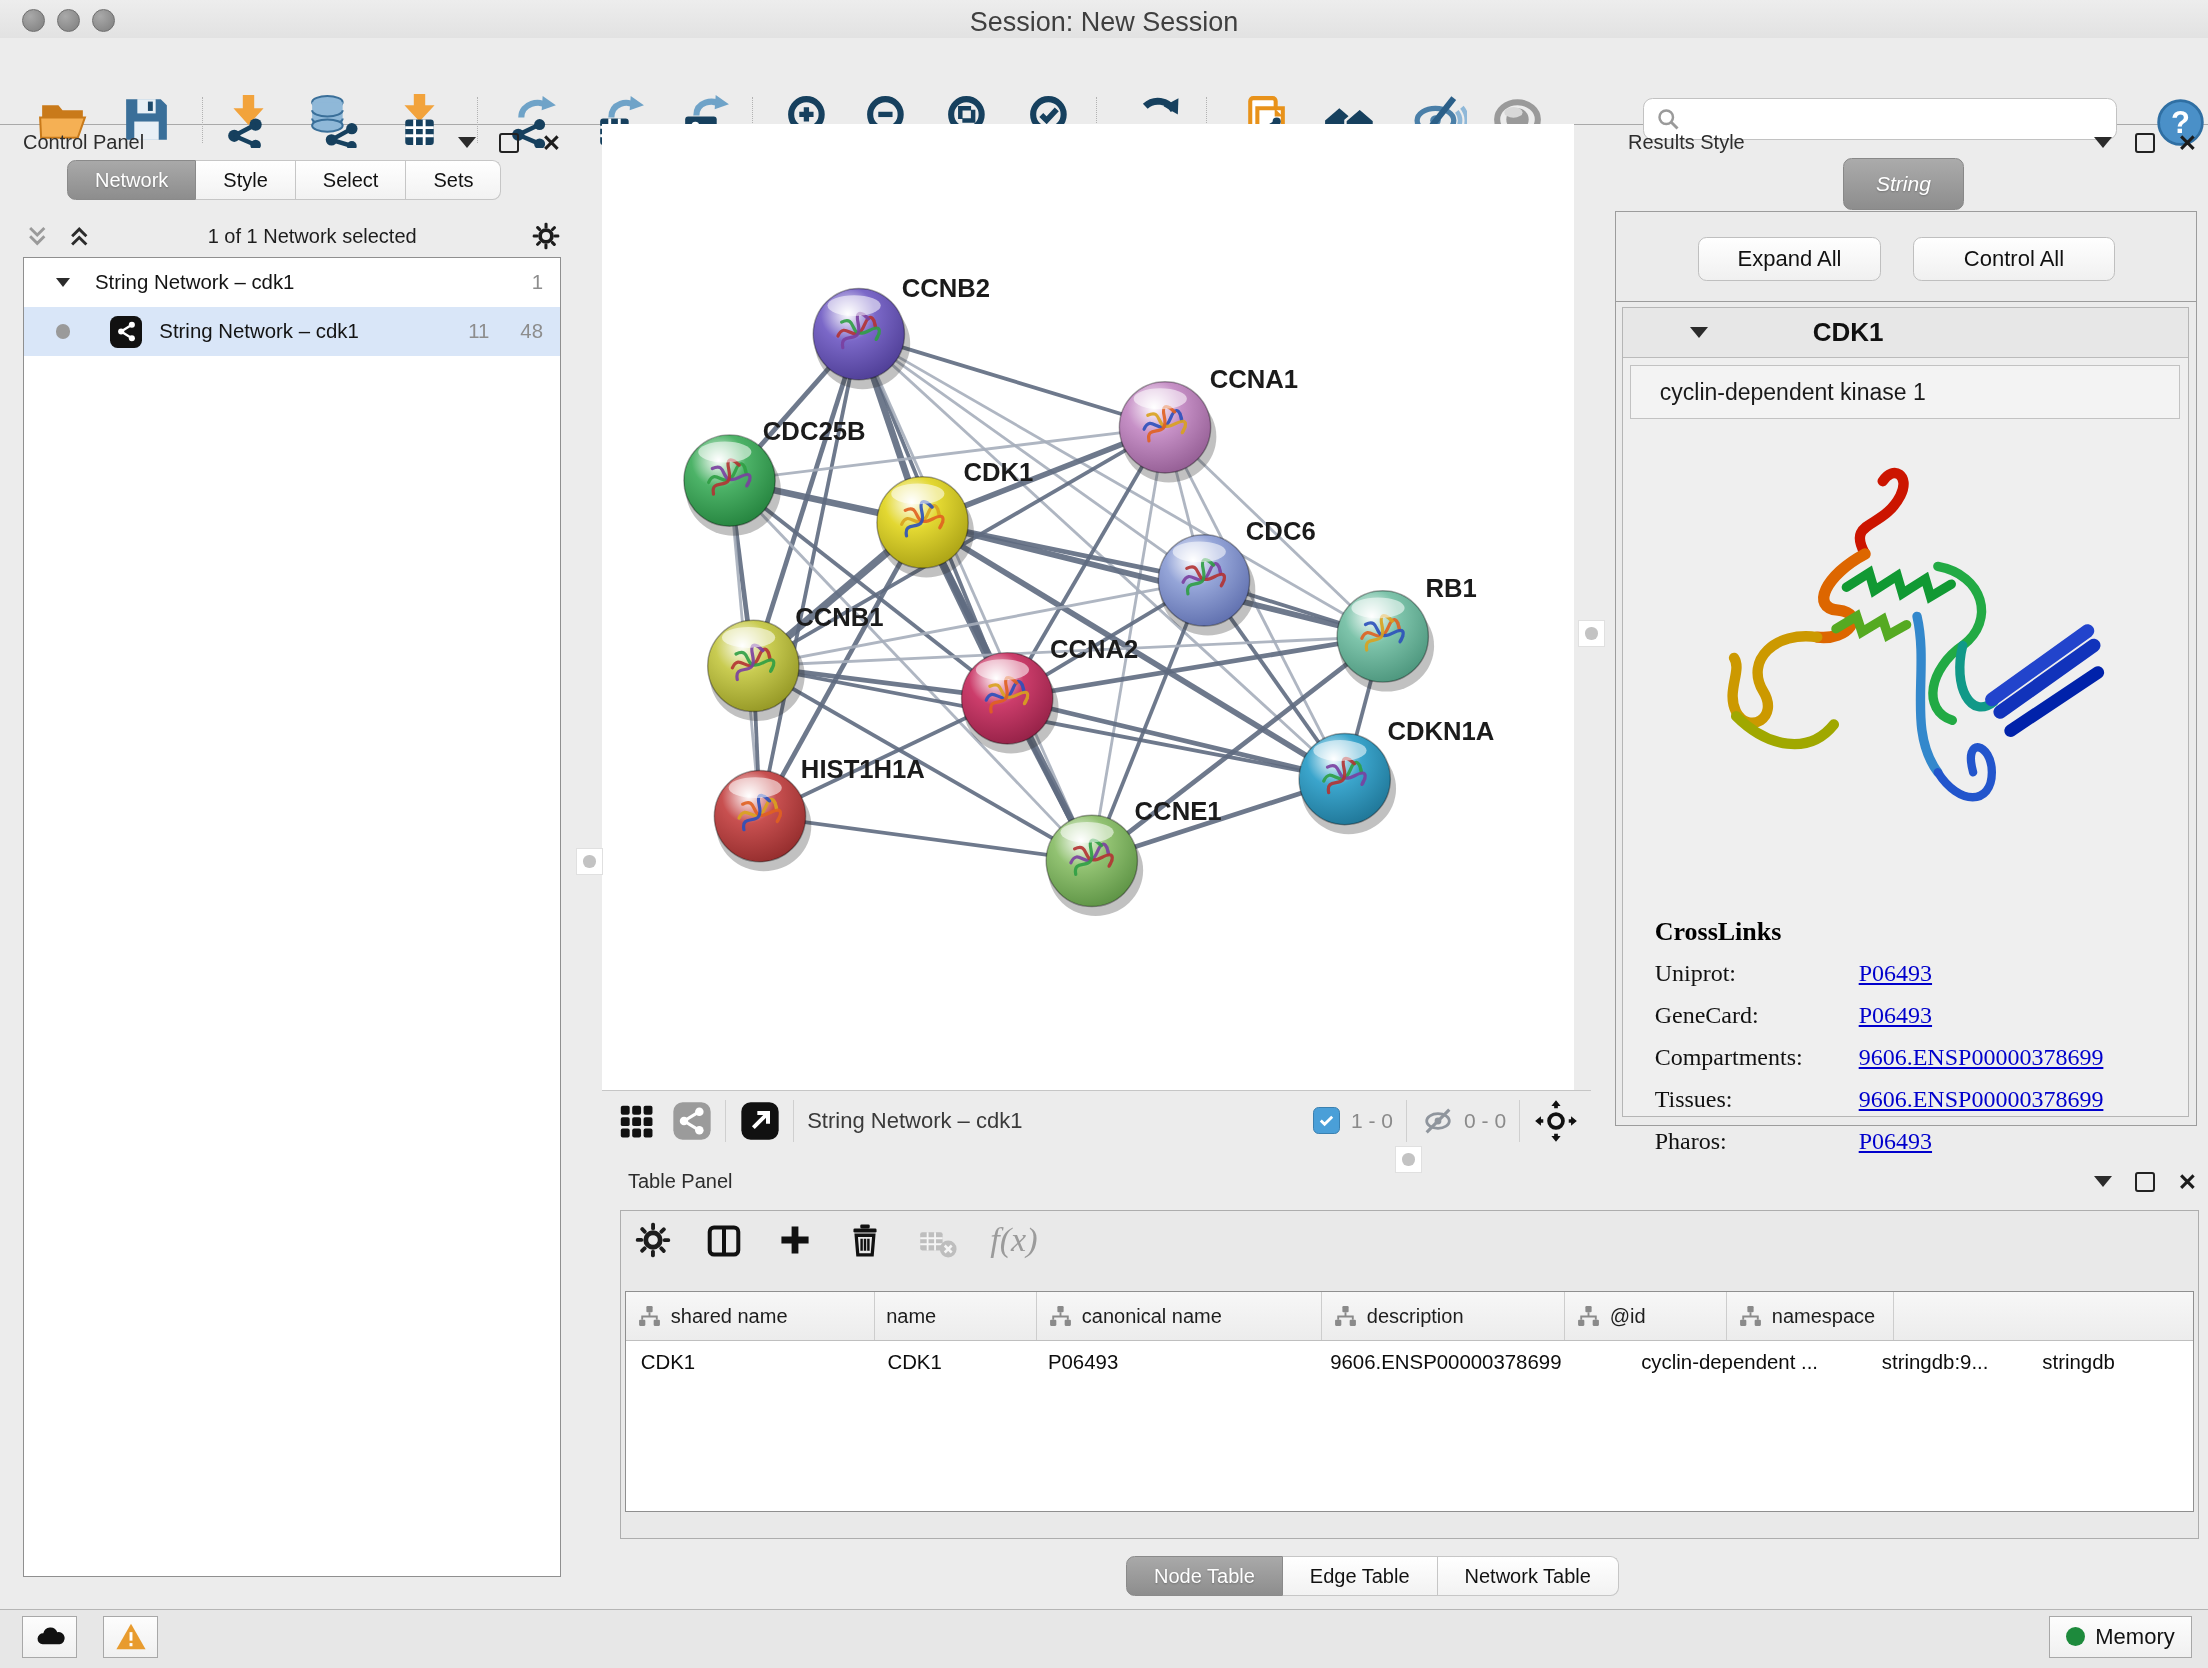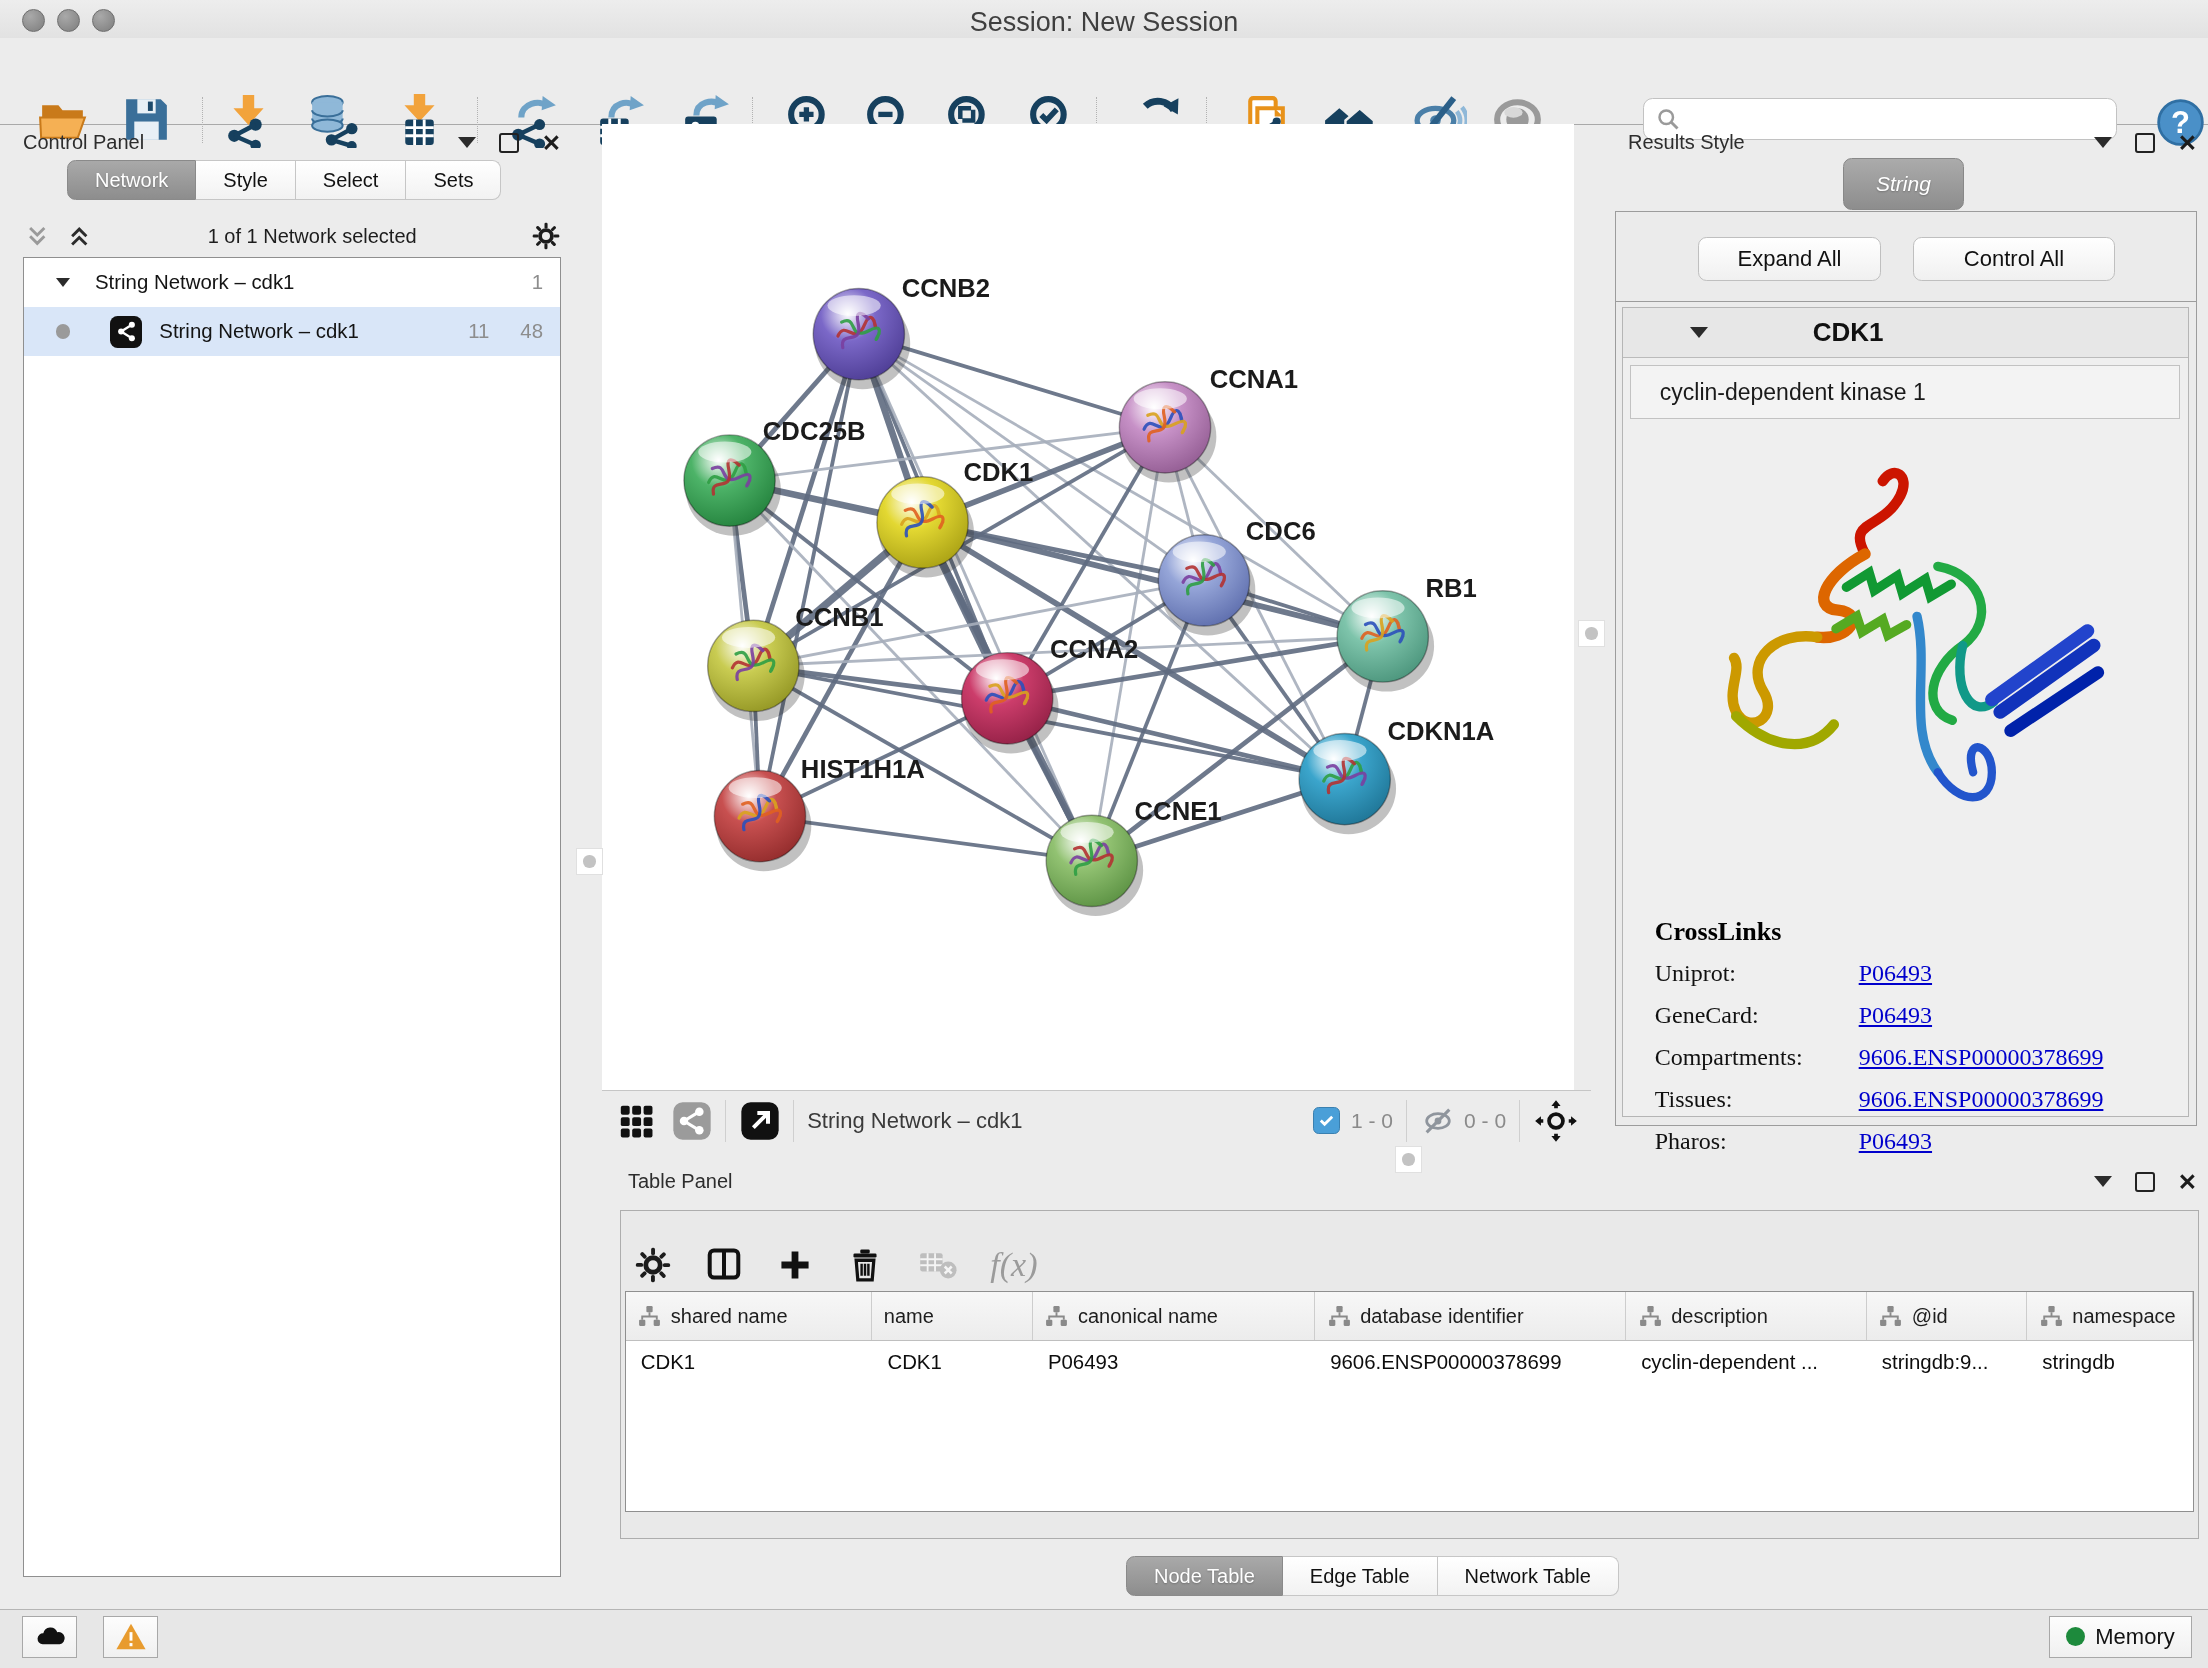--- a/index.html
+++ b/index.html
@@ -55,21 +55,21 @@
   #desc-box{left:7.6px;top:57px;width:550px;height:54px;background:#f3f3f3;border:1px solid #c2c2c2;box-sizing:border-box;display:flex;align-items:center;}
   #desc-text{font-size:23px;color:#1a1a1a;margin-left:28.5px;}
   #xlinks{left:32px;top:609px;width:514px;font-family:"Liberation Serif",serif;}
   #xlinks h3{font-size:26px;margin:0 0 13.3px 0;color:#000;}
   .xrow{display:flex;margin-bottom:15px;font-size:24px;color:#111;}
   .xrow .xlabel{width:204px;}
   .xrow a{color:#0000cc;text-decoration:underline;}
   
   #tp-head{left:628px;top:1170px;}
   #tp-box{left:620px;top:1210px;width:1579px;height:329px;background:#e9e9e9;border:1px solid #adadad;box-sizing:border-box;}
-  #tp-toolbar{left:13.3px;top:9.5px;height:63px;display:flex;align-items:flex-end;gap:32px;}
+  #tp-toolbar{left:13.3px;top:9.5px;height:63px;display:flex;align-items:flex-start;gap:32px;}
   .fx{font-family:"Liberation Serif",serif;font-style:italic;font-size:34px;color:#9b9b9b;}
   #tbl{left:3.8px;top:80px;width:1569px;height:221px;background:#fff;border:1.4px solid #8f8f8f;box-sizing:border-box;overflow:hidden;}
   #tbl-head{display:flex;height:48px;background:linear-gradient(#f7f7f7,#ececec);border-bottom:1px solid #bfbfbf;}
   .th{display:flex;align-items:center;gap:8.6px;padding-left:11.4px;box-sizing:border-box;border-right:1px solid #cdcdcd;font-size:20px;color:#1d1d1d;white-space:nowrap;overflow:hidden;}
   #tbl-row{display:flex;height:42px;align-items:center;}
   .td{padding-left:15px;box-sizing:border-box;font-size:20.4px;color:#0d0d0d;white-space:nowrap;overflow:hidden;}
   #tbl-tabs{left:1126px;top:1556px;}
   
   #bottom-bar{left:0;top:1609px;width:2208px;height:59px;background:#e7e7e7;border-top:1px solid #b5b5b5;}
   .bb-btn{position:absolute;top:5.7px;height:42px;background:linear-gradient(#fdfdfd,#f0f0f0);border:1.4px solid #a8a8a8;display:flex;align-items:center;justify-content:center;cursor:pointer;box-sizing:border-box;}
@@ -698,31 +698,20 @@
             <svg width="25" height="23" viewBox="0 0 24 22">
               <g fill="#8a8a8a">
                 <rect x="9" y="1" width="6" height="6" rx="1"></rect>
                 <rect x="2" y="14" width="6" height="6" rx="1"></rect>
                 <rect x="16" y="14" width="6" height="6" rx="1"></rect>
                 <path d="M12,7 v4 M5,14 v-3 h14 v3" fill="none" stroke="#8a8a8a" stroke-width="1.8"></path>
               </g>
             </svg>
             <span>canonical name</span>
           </div>
-          <div class="th" style="width: 314px;">
-            <svg width="25" height="23" viewBox="0 0 24 22">
-              <g fill="#8a8a8a">
-                <rect x="9" y="1" width="6" height="6" rx="1"></rect>
-                <rect x="2" y="14" width="6" height="6" rx="1"></rect>
-                <rect x="16" y="14" width="6" height="6" rx="1"></rect>
-                <path d="M12,7 v4 M5,14 v-3 h14 v3" fill="none" stroke="#8a8a8a" stroke-width="1.8"></path>
-              </g>
-            </svg>
-            <span>database identifier</span>
-          </div>
           <div class="th" style="width: 243px;">
             <svg width="25" height="23" viewBox="0 0 24 22">
               <g fill="#8a8a8a">
                 <rect x="9" y="1" width="6" height="6" rx="1"></rect>
                 <rect x="2" y="14" width="6" height="6" rx="1"></rect>
                 <rect x="16" y="14" width="6" height="6" rx="1"></rect>
                 <path d="M12,7 v4 M5,14 v-3 h14 v3" fill="none" stroke="#8a8a8a" stroke-width="1.8"></path>
               </g>
             </svg>
             <span>description</span>

